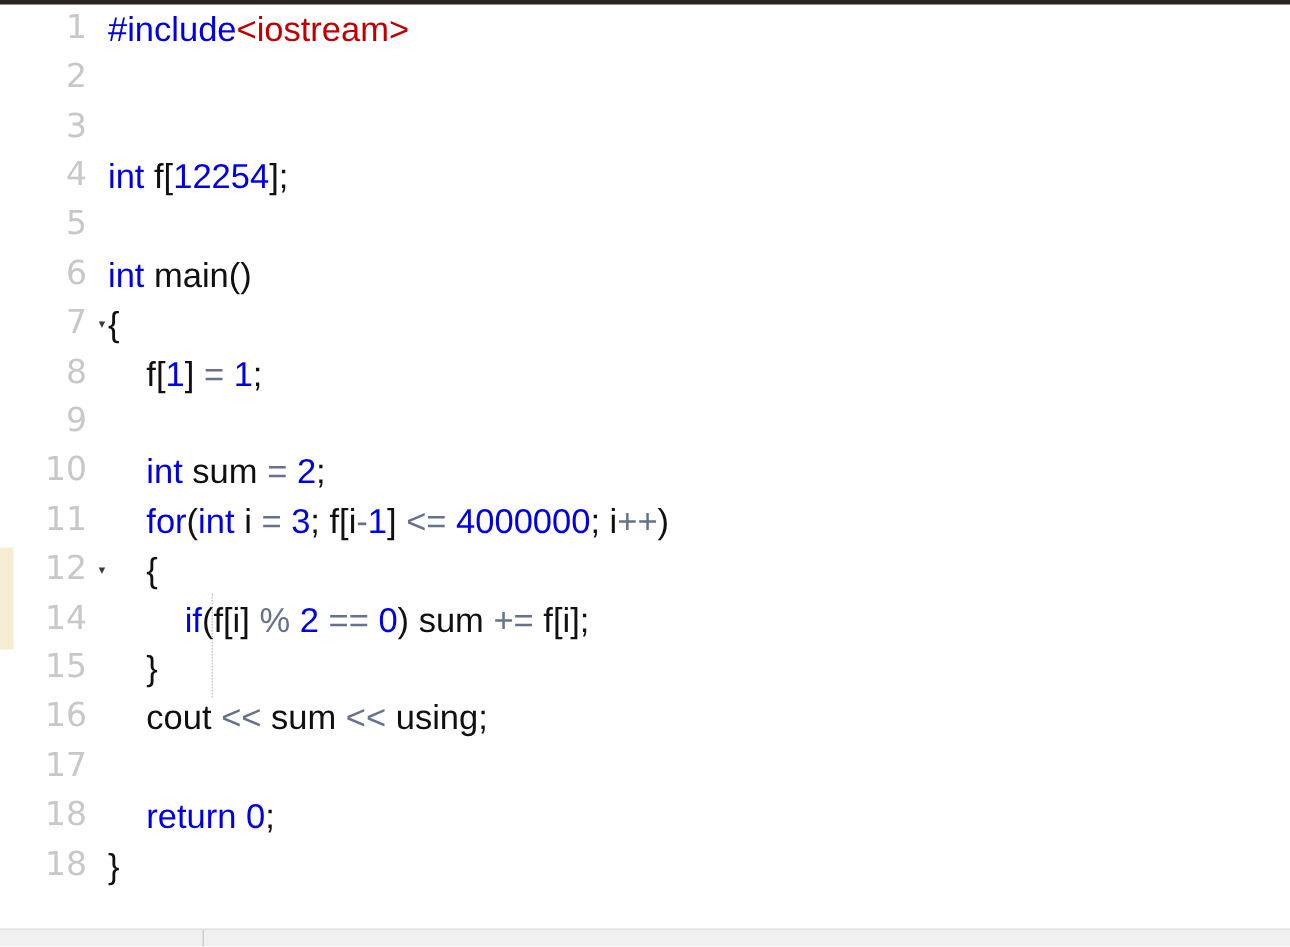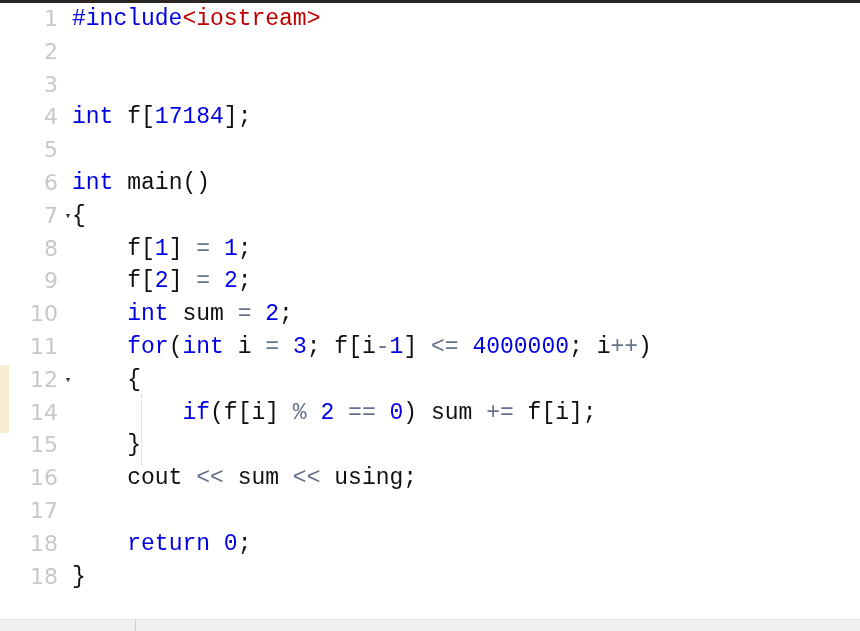--- a/index.html
+++ b/index.html
@@ -72,21 +72,21 @@
     font-size: 11px;
     line-height: 32.8px;
     user-select: none;
   }
 
   .code {
     position: absolute;
     left: 72px;
     top: 0;
     color: #101010;
-    font-family: Liberation Mono, monospace;
+    font-family: Liberation Sans, sans-serif;
   }
 
   
   .kw   { color: #0000e6; }
   .num  { color: #0000e6; }
   .hdr  { color: #c00000; }
   .ns   { color: #8c8c8c; }
   .op   { color: #66728c; }
   .pl   { color: #101010; }
 
@@ -132,26 +132,26 @@
 <div id="editor">
 
   <div class="change-strip" style="top:362px;height:68px;"></div>
 
   <div class="indent-guide" style="left:141px;top:392px;height:70px;"></div>
 
   <div class="code-area">
       <div class="line"><div class="gutter">1</div><div class="code"><span class="kw">#include</span><span class="hdr">&lt;iostream&gt;</span></div></div>
       <div class="line"><div class="gutter">2</div></div>
       <div class="line"><div class="gutter">3</div><div class="code"></div></div>
-      <div class="line"><div class="gutter">4</div><div class="code"><span class="kw">int</span><span class="pl"> f[</span><span class="num">17184</span><span class="pl">];</span></div></div>
+      <div class="line"><div class="gutter">4</div><div class="code"><span class="kw">int</span><span class="pl"> f[</span><span class="num">12254</span><span class="pl">];</span></div></div>
       <div class="line"><div class="gutter">5</div><div class="code"></div></div>
       <div class="line"><div class="gutter">6</div><div class="code"><span class="kw">int</span><span class="pl"> main()</span></div></div>
       <div class="line"><div class="gutter">7</div><div class="fold">▾</div><div class="code"><span class="pl">{</span></div></div>
       <div class="line"><div class="gutter">8</div><div class="code"><span class="pl">    f[</span><span class="num">1</span><span class="pl">] </span><span class="op">=</span><span class="pl"> </span><span class="num">1</span><span class="pl">;</span></div></div>
-      <div class="line"><div class="gutter">9</div><div class="code"><span class="pl">    f[</span><span class="num">2</span><span class="pl">] </span><span class="op">=</span><span class="pl"> </span><span class="num">2</span><span class="pl">;</span></div></div>
+      <div class="line"><div class="gutter">9</div></div>
       <div class="line"><div class="gutter">10</div><div class="code"><span class="pl">    </span><span class="kw">int</span><span class="pl"> sum </span><span class="op">=</span><span class="pl"> </span><span class="num">2</span><span class="pl">;</span></div></div>
       <div class="line"><div class="gutter">11</div><div class="code"><span class="pl">    </span><span class="kw">for</span><span class="pl">(</span><span class="kw">int</span><span class="pl"> i </span><span class="op">=</span><span class="pl"> </span><span class="num">3</span><span class="pl">; f[i</span><span class="op">-</span><span class="num">1</span><span class="pl">] </span><span class="op">&lt;=</span><span class="pl"> </span><span class="num">4000000</span><span class="pl">; i</span><span class="op">++</span><span class="pl">)</span></div></div>
       <div class="line"><div class="gutter">12</div><div class="fold">▾</div><div class="code"><span class="pl">    {</span></div></div>
       <div class="line"><div class="gutter">14</div><div class="code"><span class="pl">        </span><span class="kw">if</span><span class="pl">(f[i] </span><span class="op">%</span><span class="pl"> </span><span class="num">2</span><span class="pl"> </span><span class="op">==</span><span class="pl"> </span><span class="num">0</span><span class="pl">) sum </span><span class="op">+=</span><span class="pl"> f[i];</span></div></div>
       <div class="line"><div class="gutter">15</div><div class="code"><span class="pl">    }</span></div></div>
       <div class="line"><div class="gutter">16</div><div class="code"><span class="pl">    cout </span><span class="op">&lt;&lt;</span><span class="pl"> sum </span><span class="op">&lt;&lt;</span><span class="pl"> using;</span></div></div>
       <div class="line"><div class="gutter">17</div><div class="code"></div></div>
       <div class="line"><div class="gutter">18</div><div class="code"><span class="pl">    </span><span class="kw">return</span><span class="pl"> </span><span class="num">0</span><span class="pl">;</span></div></div>
       <div class="line"><div class="gutter">18</div><div class="code"><span class="pl">}</span></div></div>
     </div>

